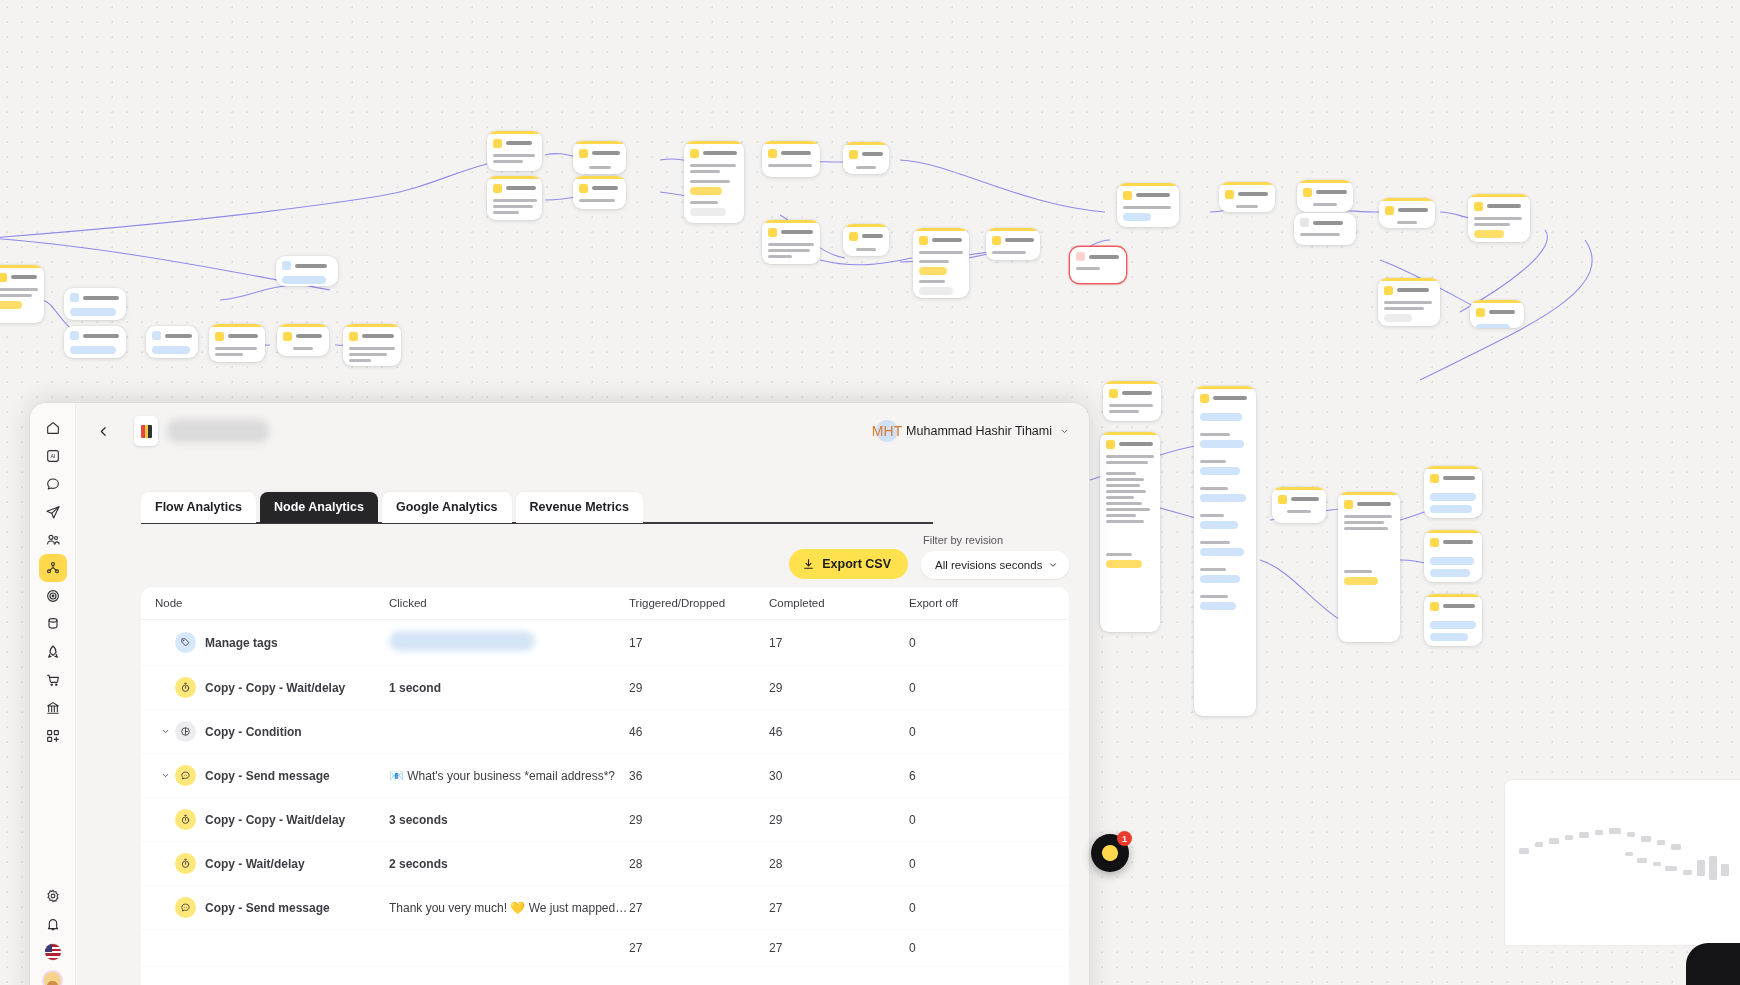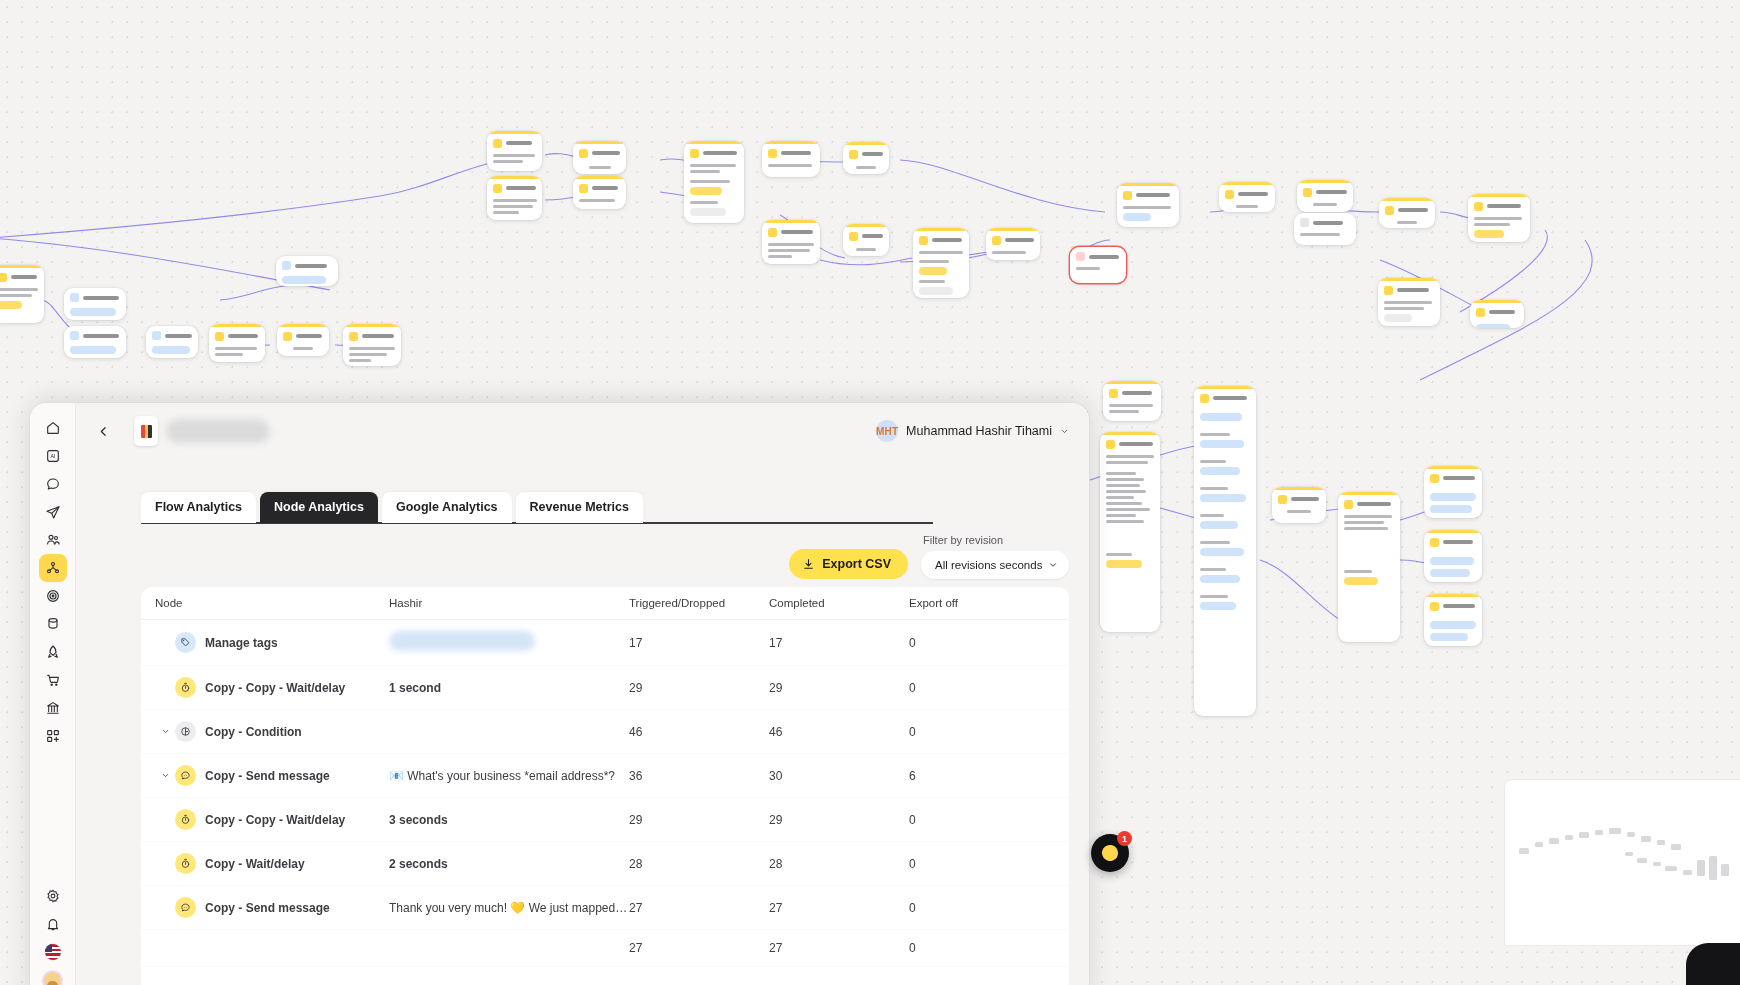--- a/index.html
+++ b/index.html
@@ -144,21 +144,21 @@
     color: transparent;
     font-size: 12px; line-height: 24px;
     filter: blur(3.6px);
     position: relative;
     user-select: none;
   }
   .phead-right { margin-left: auto; display: flex; align-items: center; gap: 8px; cursor: pointer; }
   .avatar-initials {
     width: 22px; height: 22px; border-radius: 50%;
     background: #cfe0f7; color: #d87b2c;
-    font-size: 10px; font-weight: 700; letter-spacing: .2px;
+    font-size: 14px; font-weight: 400; letter-spacing: .2px;
     display: flex; align-items: center; justify-content: center;
   }
   .user-name { font-size: 12.5px; color: #1d1d20; }
   .caret { width: 9px; height: 9px; color: #55555c; }
 
   
   .tabs-wrap { flex: none; padding: 33px 18px 0 65px; position: relative; }
   .tabs { display: flex; align-items: flex-end; gap: 4px; position: relative; z-index: 2; }
   .tab {
     background: #fff; color: #1f1f23;
@@ -937,21 +937,21 @@
               </svg>
           </div>
         </div>
       </div>
 
       <div class="table-wrap">
         <table>
           <thead>
             <tr>
               <th class="c-node">Node</th>
-              <th class="c-prev">Hashir</th>
+              <th class="c-prev">Clicked</th>
               <th class="c-trig">Triggered/Dropped</th>
               <th class="c-comp">Completed</th>
               <th class="c-drop">Export off</th>
             </tr>
           </thead>
           <tbody id="rows-host">
               <tr>
                 <td class="c-node">
                   <div class="node-cell">
                     <span class="expander empty"></span>

